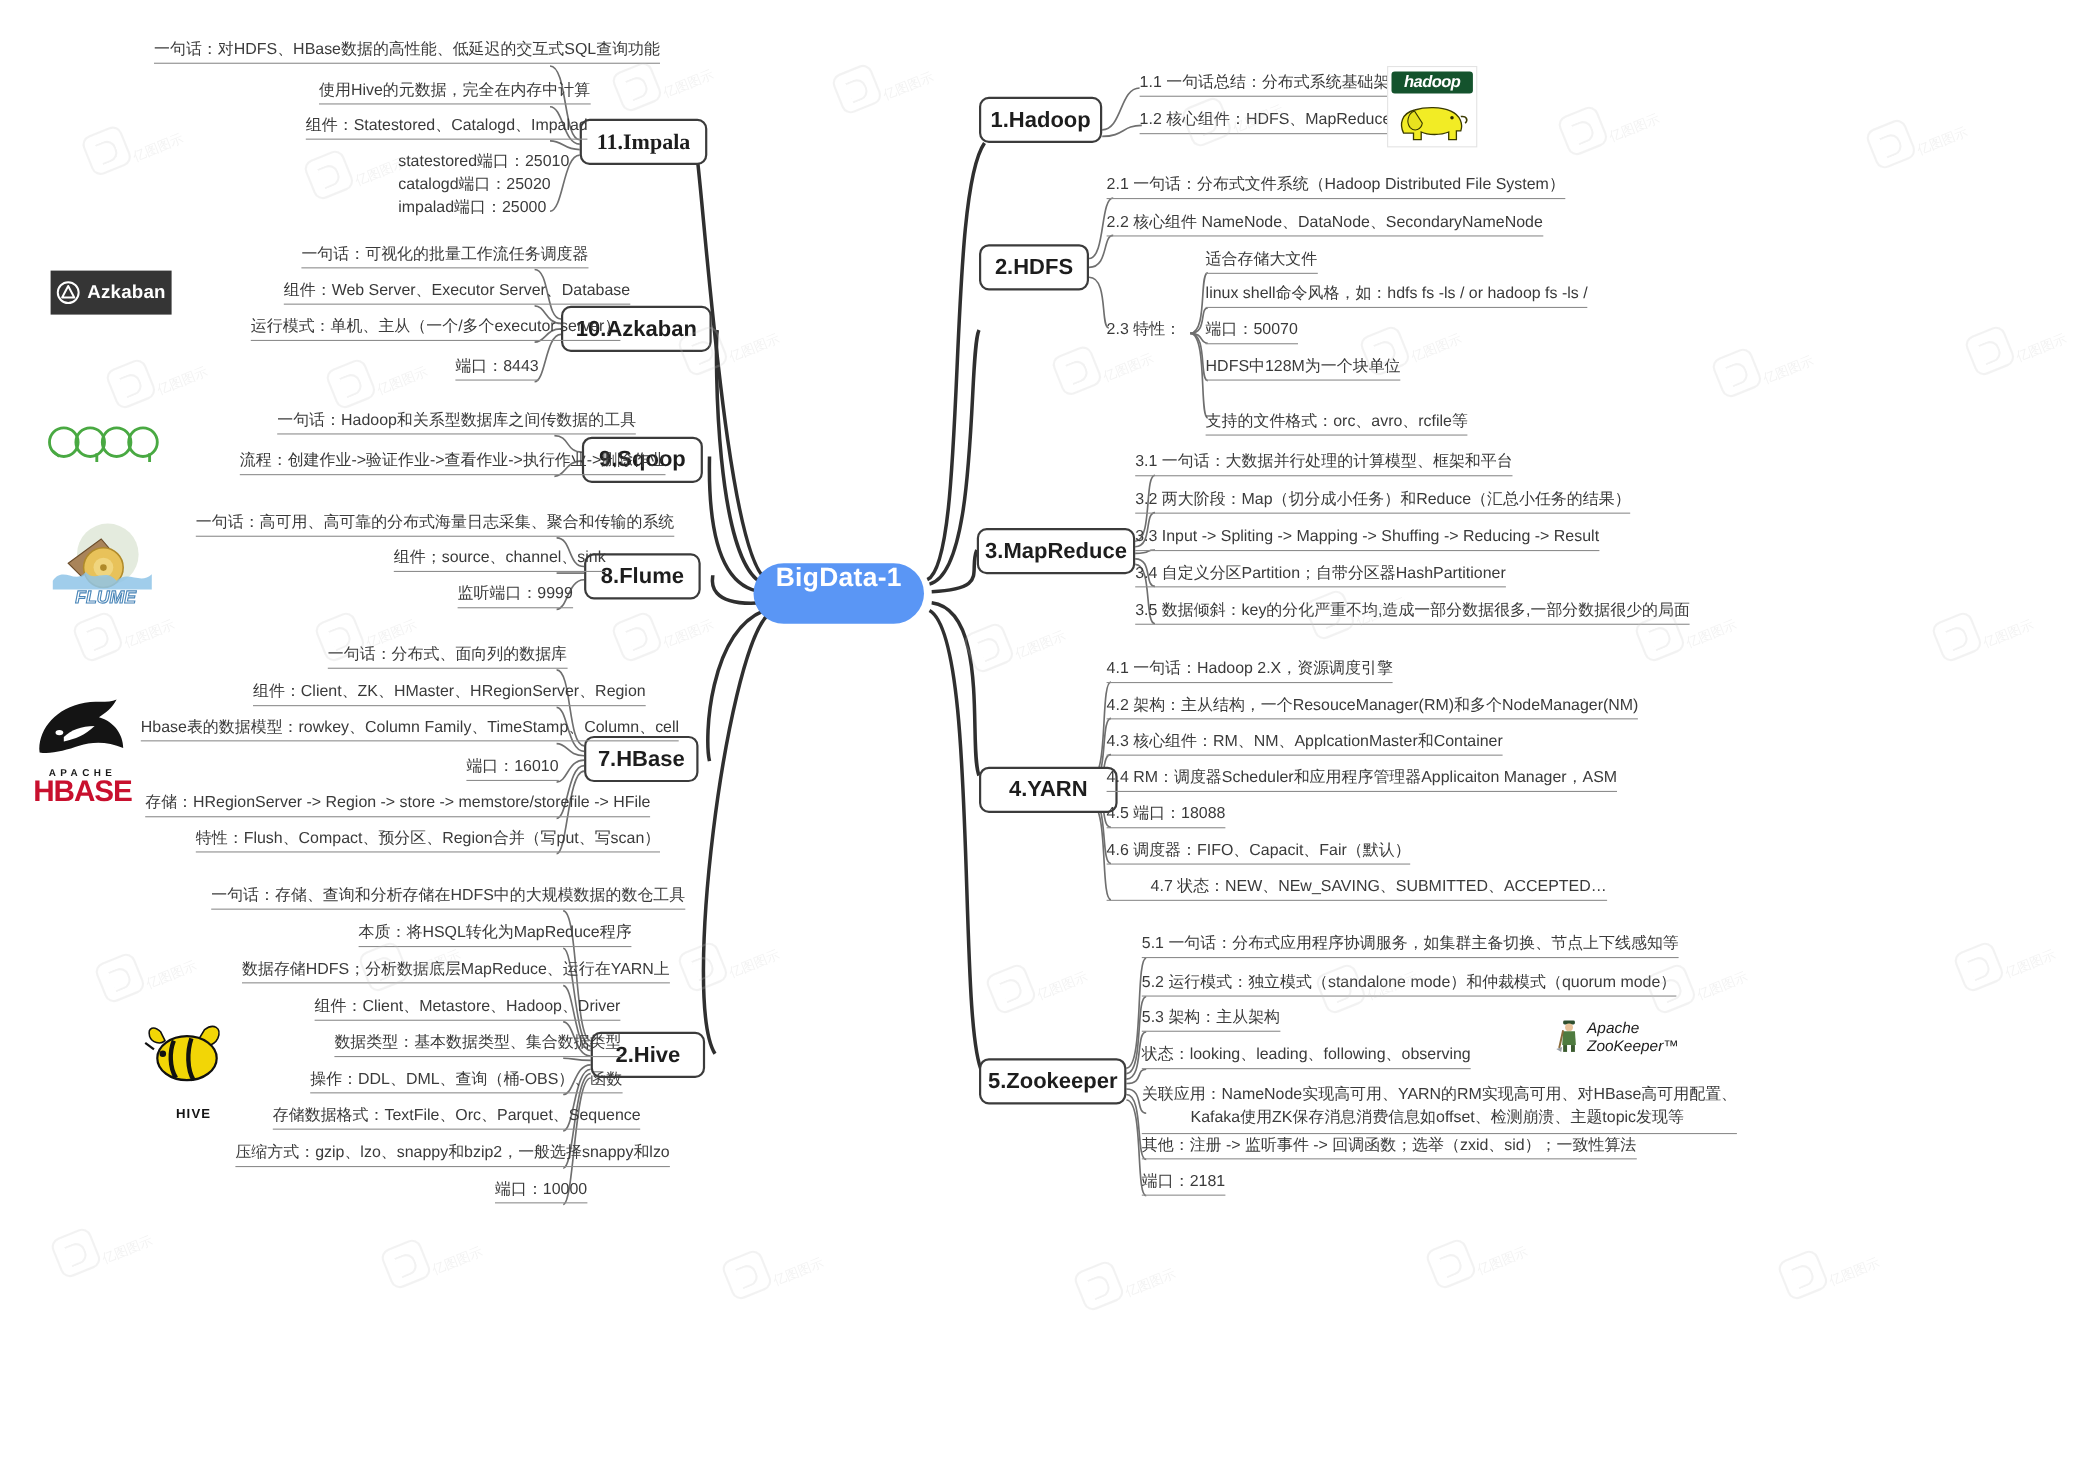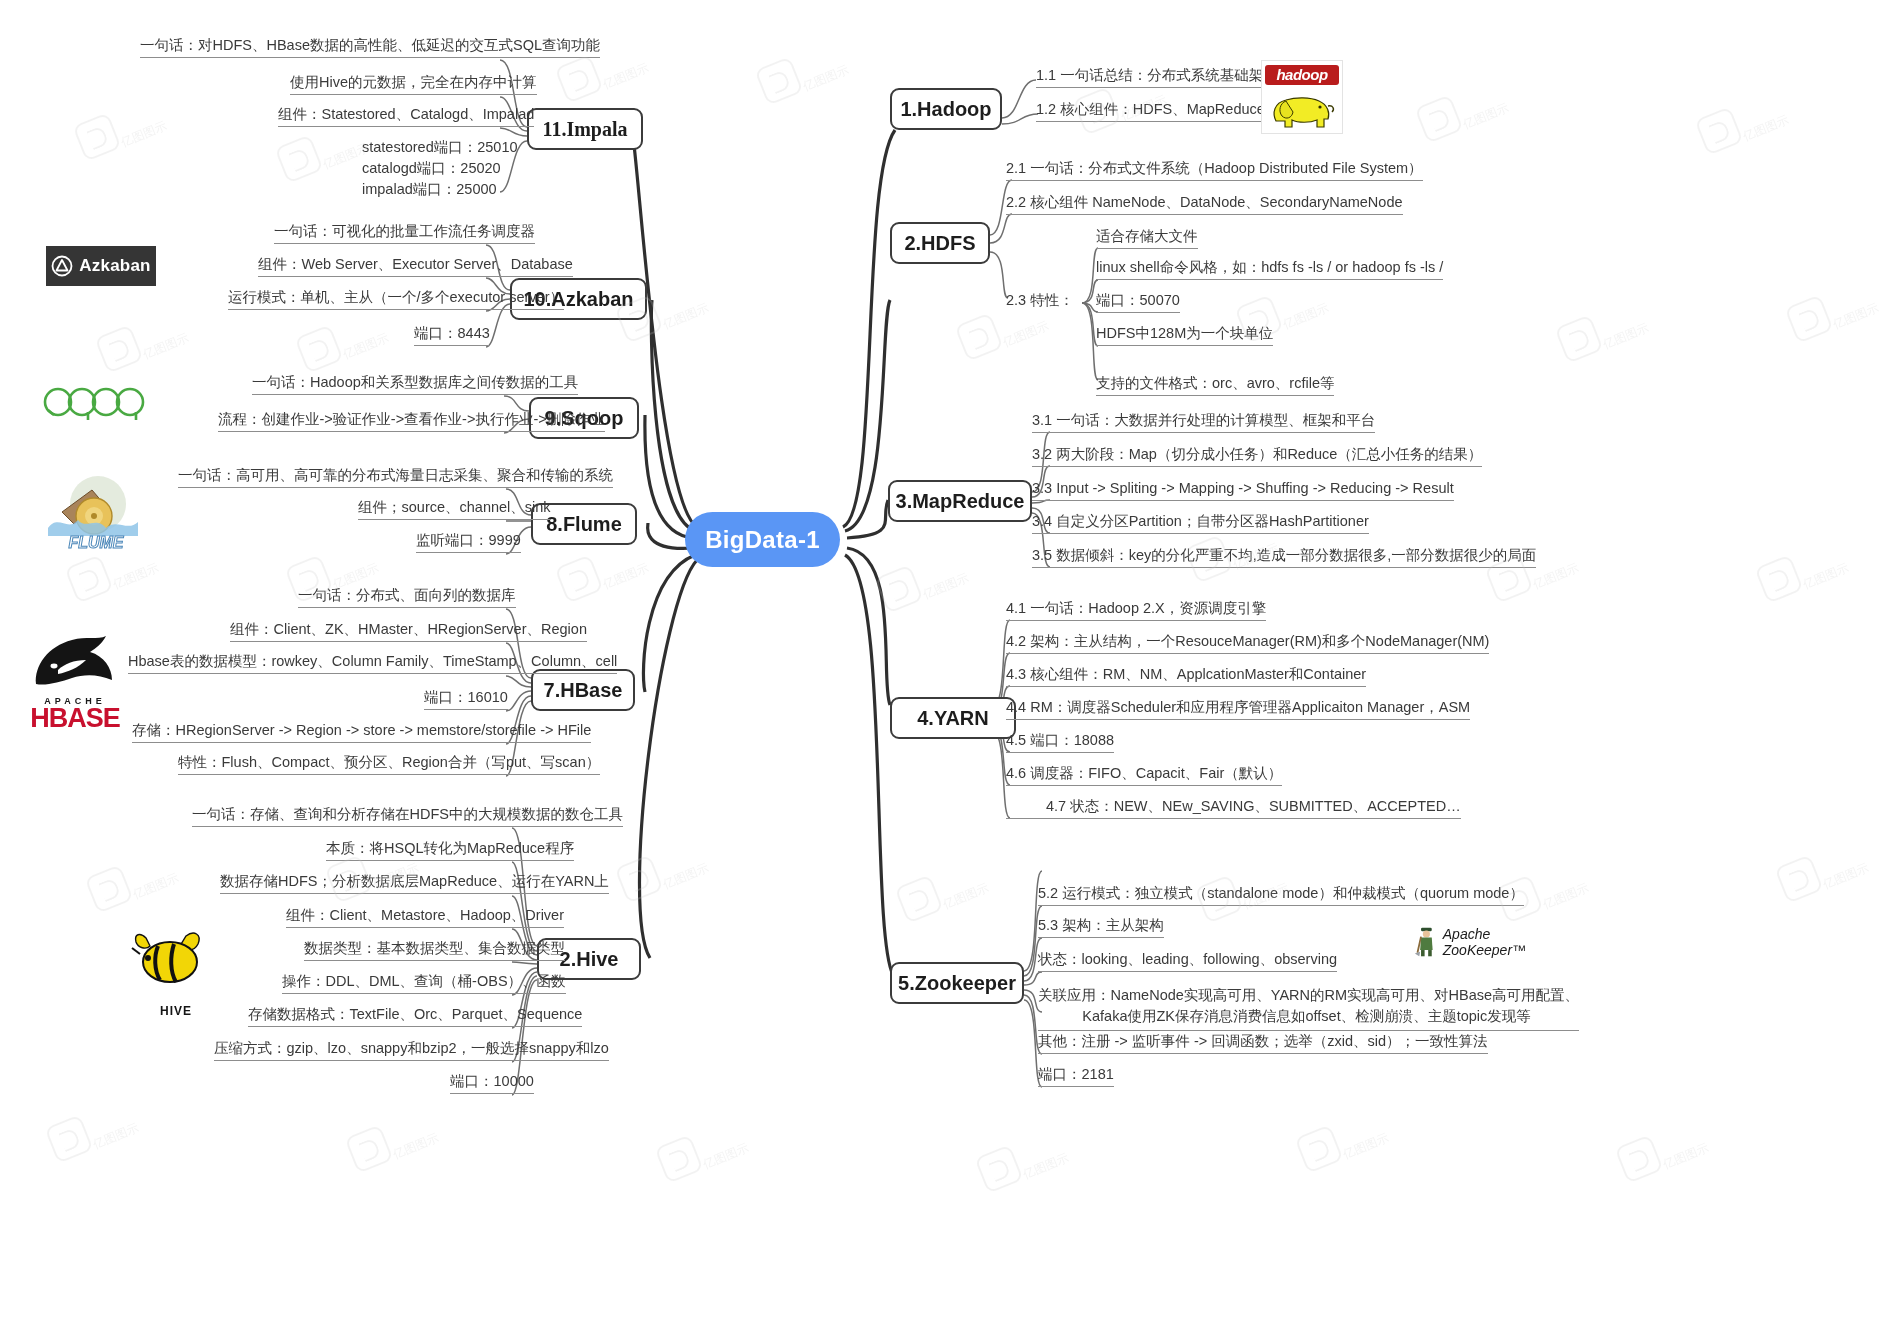--- a/index.html
+++ b/index.html
@@ -8,21 +8,21 @@
     font-family:"Liberation Sans","DejaVu Sans",sans-serif;
     color:#2b2b2b;
   }
   #canvas{position:absolute;inset:0;}
   svg.wires{position:absolute;left:0;top:0;width:1898px;height:1344px;pointer-events:none;}
 
   
   .center-node{
     position:absolute;left:685px;top:512px;width:155px;height:55px;
     background:#5a96f5;border-radius:28px;
-    display:flex;align-items:center;justify-content:center;
+    display:flex;justify-content:center;
     color:#ffffff;font-size:24px;font-weight:bold;letter-spacing:.3px;
     box-shadow:0 0 0 0 rgba(0,0,0,0);
   }
 
   
   .branch{
     position:absolute;background:#ffffff;border:2.5px solid #3b3b3b;
     border-radius:9px;display:flex;align-items:center;justify-content:center;
     font-size:20px;font-weight:bold;color:#1d1d1d;white-space:nowrap;
     padding:0 10px;height:42px;box-sizing:border-box;
@@ -64,21 +64,21 @@
   .hbase-name{font-size:27px;letter-spacing:-1px;color:#c8102e;font-weight:bold;text-align:center;line-height:.95;}
 
   
   .hive-wrap{left:128px;top:928px;width:96px;height:90px;}
   .hive-name{font-size:12px;font-weight:bold;color:#141414;text-align:center;letter-spacing:1px;}
 
   
   .hadoop-wrap{position:absolute;left:1261px;top:60px;width:80px;height:72px;background:#ffffff;
      border:1px solid #e3e3e3;overflow:hidden;}
   .hadoop-word{position:absolute;left:3px;top:4px;width:74px;height:20px;
-     background:#b91c1c;border-radius:3px;color:#ffffff;font-style:italic;font-weight:bold;
+     background:#14532d;border-radius:3px;color:#ffffff;font-style:italic;font-weight:bold;
      font-size:15px;text-align:center;line-height:20px;letter-spacing:-.5px;}
 
   
   .zk-wrap{position:absolute;left:1413px;top:923px;width:150px;height:38px;background:#ffffff;
      display:flex;align-items:center;gap:3px;}
   .zk-text{font-size:14px;color:#1b1b1b;font-style:italic;}
 
   
   .wm{position:absolute;opacity:.22;pointer-events:none;user-select:none;}
   .wm .d{width:34px;height:34px;border:2px solid #c9c9c9;border-radius:9px;
@@ -233,20 +233,21 @@
   <div class="leaf u" style="left:1006px;top:632px;">4.2 架构：主从结构，一个ResouceManager(RM)和多个NodeManager(NM)</div>
   <div class="leaf u" style="left:1006px;top:665px;">4.3 核心组件：RM、NM、ApplcationMaster和Container</div>
   <div class="leaf u" style="left:1006px;top:698px;">4.4 RM：调度器Scheduler和应用程序管理器Applicaiton Manager，ASM</div>
   <div class="leaf u" style="left:1006px;top:731px;">4.5 端口：18088</div>
   <div class="leaf u" style="left:1006px;top:764px;text-align:center;">4.6 调度器：FIFO、Capacit、Fair（默认）</div>
   <div class="leaf u" style="left:1006px;top:797px;padding-left:40px;">4.7 状态：NEW、NEw_SAVING、SUBMITTED、ACCEPTED…</div>
 
   <div class="branch" style="left:890px;top:962px;width:134px;">
     <span>5.Zookeeper</span>
   </div>
+  <div class="leaf u" style="left:1038px;top:849px;">5.1 一句话：分布式应用程序协调服务，如集群主备切换、节点上下线感知等</div>
   <div class="leaf u" style="left:1038px;top:884px;">5.2 运行模式：独立模式（standalone mode）和仲裁模式（quorum mode）</div>
   <div class="leaf u" style="left:1038px;top:916px;">5.3 架构：主从架构</div>
   <div class="leaf u" style="left:1038px;top:950px;">状态：looking、leading、following、observing</div>
   <div class="leaf u multiline" style="left:1038px;top:985px;">关联应用：NameNode实现高可用、YARN的RM实现高可用、对HBase高可用配置、
            Kafaka使用ZK保存消息消费信息如offset、检测崩溃、主题topic发现等</div>
   <div class="leaf u" style="left:1038px;top:1032px;">其他：注册 -&gt; 监听事件 -&gt; 回调函数；选举（zxid、sid）；一致性算法</div>
   <div class="leaf u" style="left:1038px;top:1065px;">端口：2181</div>
 
   <div class="zk-wrap">
     <svg width="30" height="36" viewBox="0 0 30 36">

